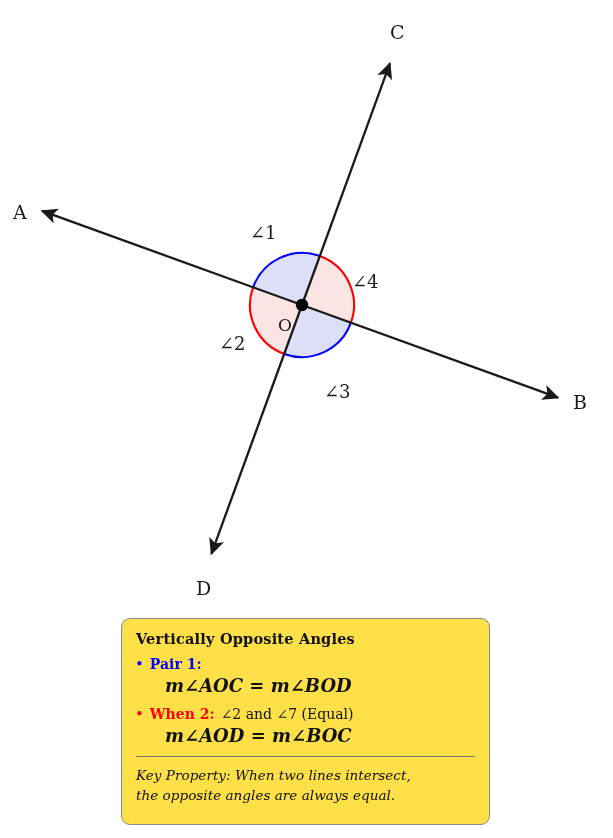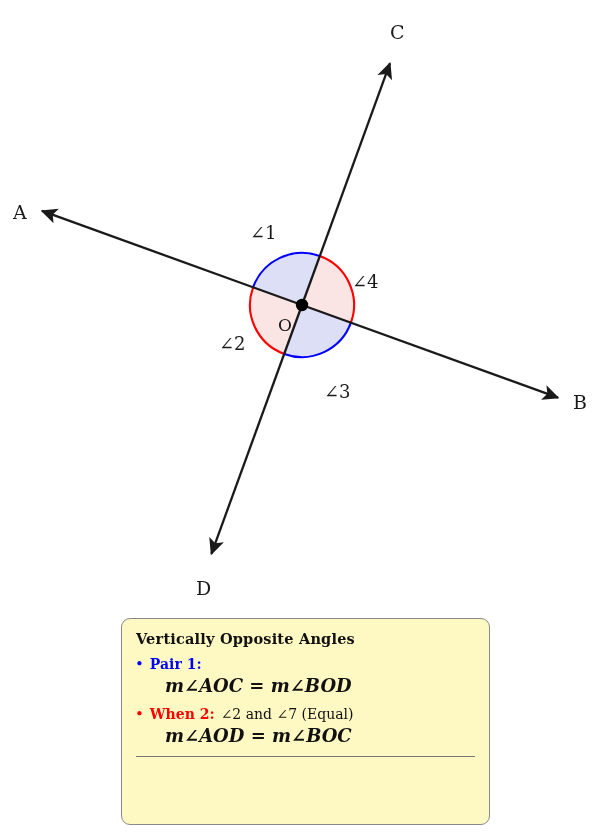--- a/index.html
+++ b/index.html
@@ -50,21 +50,21 @@
   
   #legend-box {
     position: absolute;
     left: 121px;
     top: 618px;
     width: 369px;
     height: 207px;
     box-sizing: border-box;
     border: 1.3px solid #8a8a8a;
     border-radius: 9px;
-    background: #fef9c3;
+    background: #fde047;
     padding: 9px 13px 8px 13px;
   }
   .legend-title {
     font-family: "DejaVu Serif", "Liberation Serif", serif;
     font-weight: bold;
     font-size: 14.5px;
     color: #111111;
     letter-spacing: 0.2px;
     margin: 2px 0 9px 1px;
   }
@@ -177,15 +177,19 @@
 
     <div class="pair-row">
       <span class="bullet red">•</span>
       <span class="pair-name red">When 2:</span>
       <span class="pair-desc">∠2 and ∠7 (Equal)</span>
     </div>
     <div class="pair-eq">m∠AOD = m∠BOC</div>
 
     <div class="legend-divider"></div>
 
+    <div class="key-property">
+      <div class="kp-line">Key Property: When two lines intersect,</div>
+      <div class="kp-line">the opposite angles are always equal.</div>
+    </div>
   </div>
 
 </div>
 
 </body></html>

